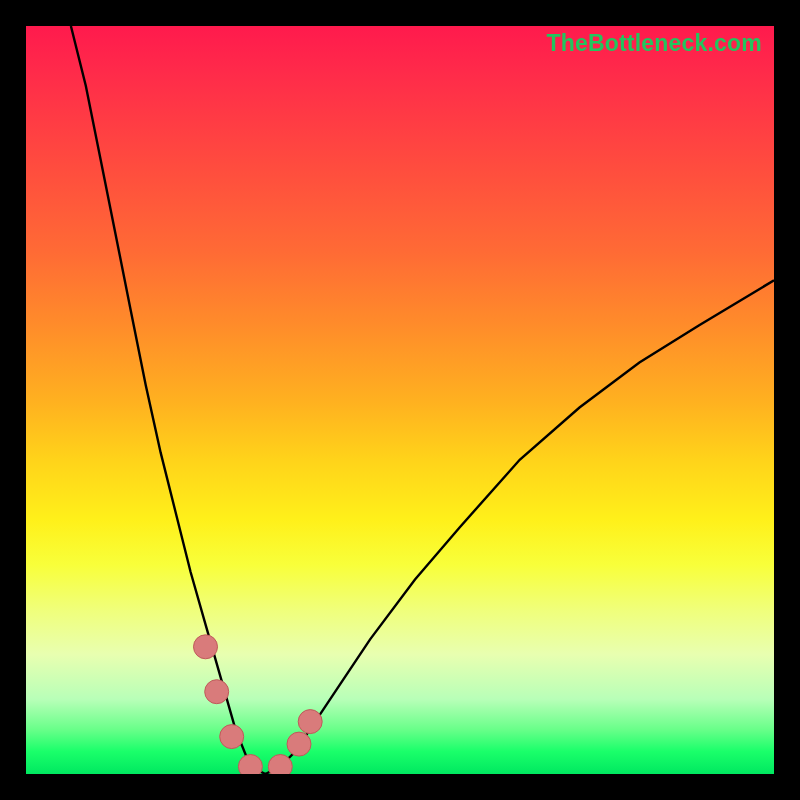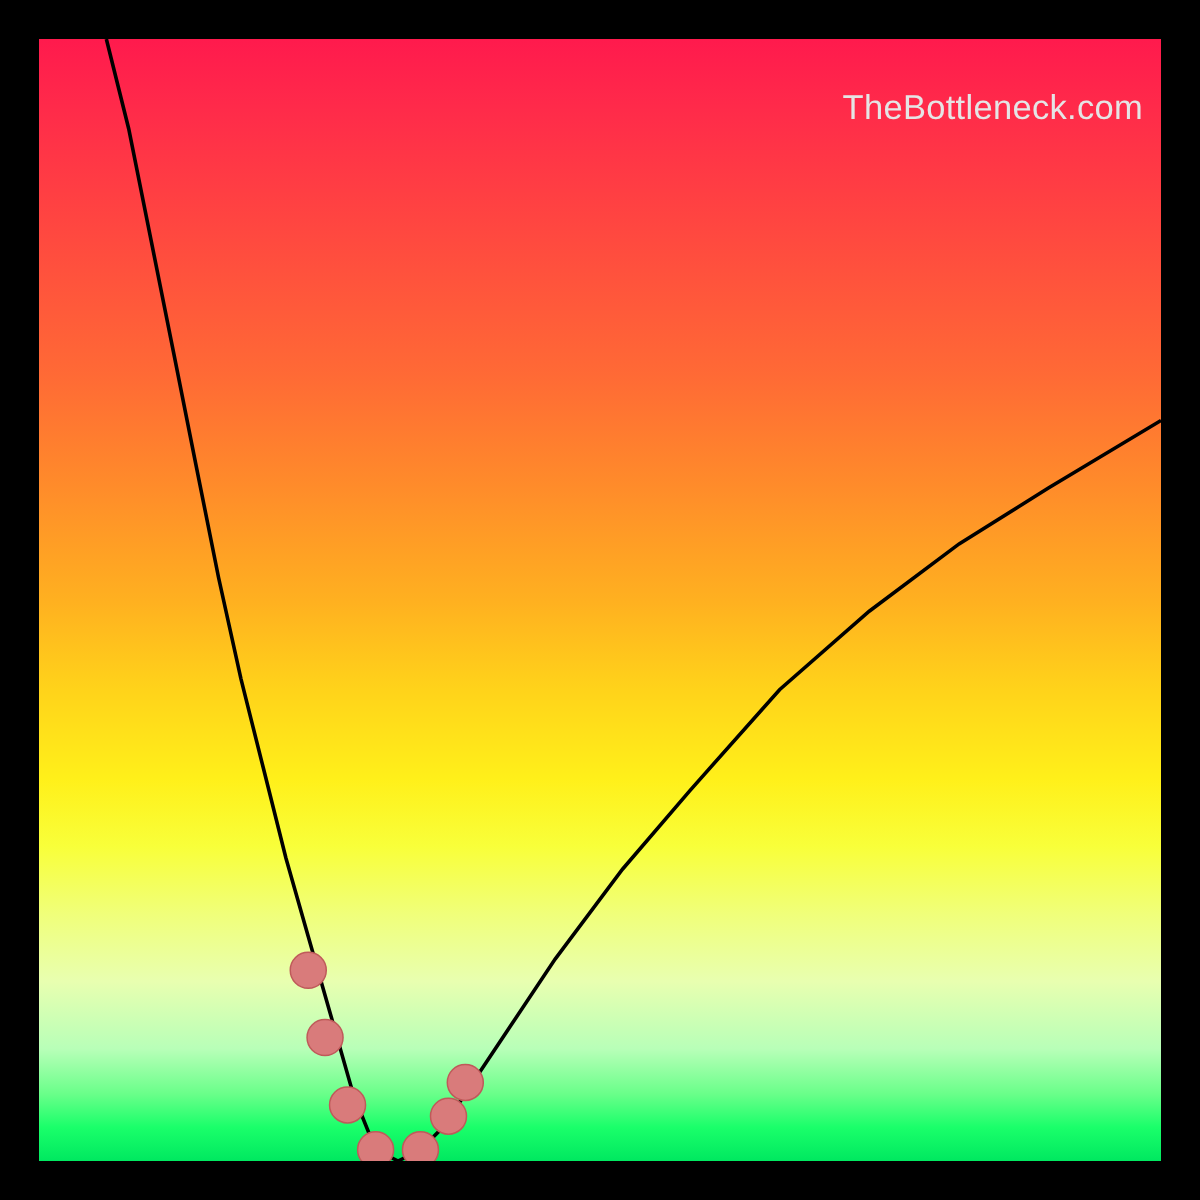--- a/index.html
+++ b/index.html
@@ -47,26 +47,25 @@
       #b8ffb8 90%,
       #6aff8a 94%,
       #1aff6a 97%,
       #00e860 100%
     );
   }
   .watermark {
     position: absolute;
     top: 4px;
     right: 12px;
-    color: #e5e5e5;
+    color: #22c55e;
     font-size: 23px;
-    font-weight: 400;
+    font-weight: 700;
     letter-spacing: 0.2px;
     user-select: none;
-    margin-top: 28px;
   }
   svg.curve {
     position: absolute;
     inset: 0;
     width: 100%;
     height: 100%;
   }
   .markers circle {
     fill: #d97b7b;
     stroke: #bf5a5a;

